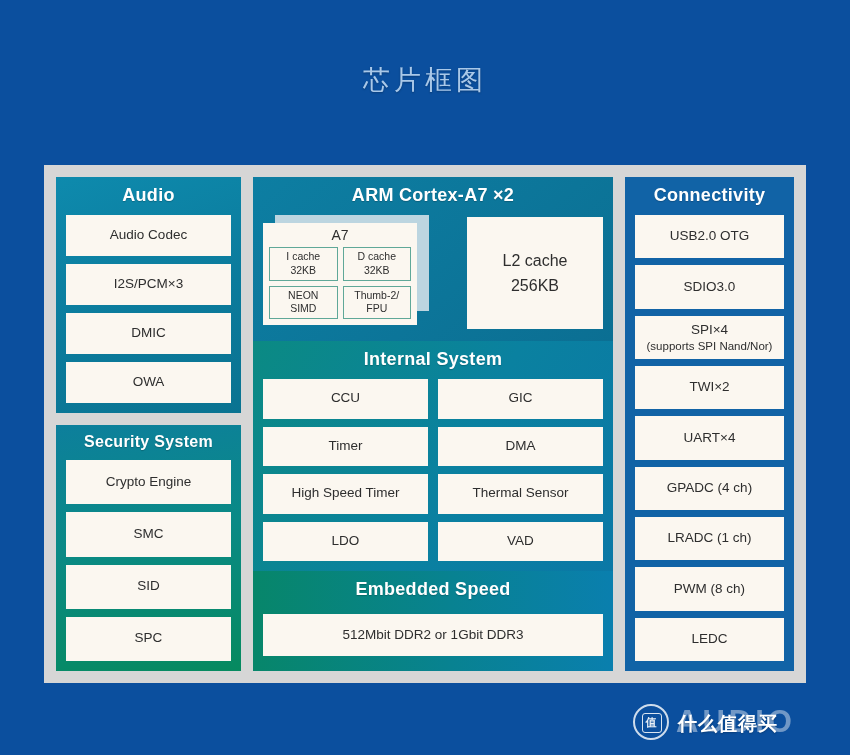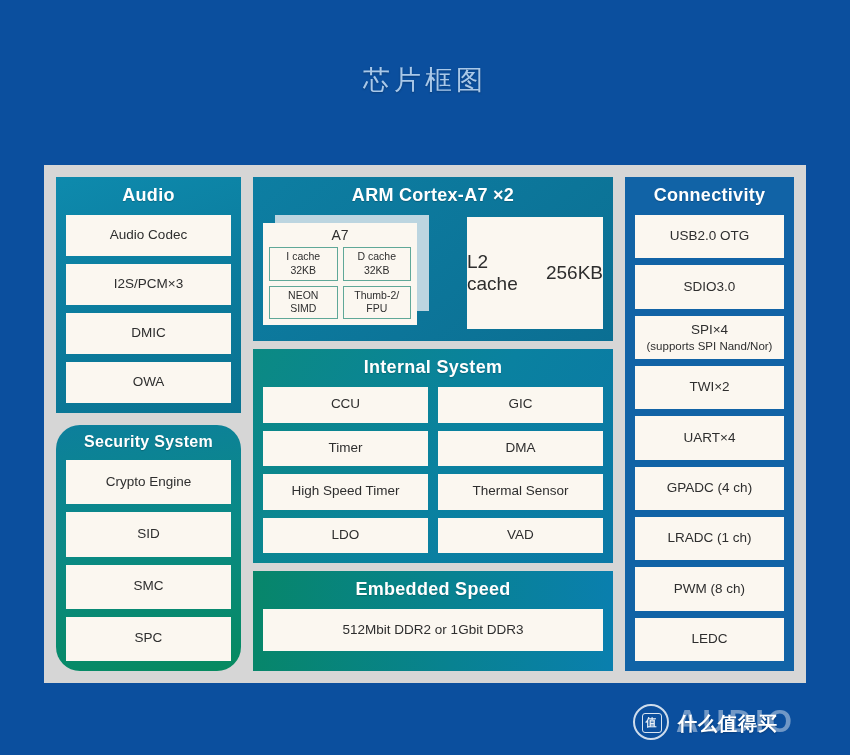--- a/index.html
+++ b/index.html
@@ -31,21 +31,21 @@
     top: 165px;
     width: 762px;
     height: 518px;
     background: #d6d6d6;
     display: flex;
     gap: 12px;
     padding: 12px;
   }
 
   .col-left   { width: 185px; display: flex; flex-direction: column; gap: 12px; }
-  .col-center { width: 360px; display: flex; flex-direction: column; gap: 8px; }
+  .col-center { width: 360px; display: flex; flex-direction: column; gap: 0; }
   .col-right  { width: 169px; display: flex; flex-direction: column; }
 
   
   .block {
     display: flex;
     flex-direction: column;
     padding: 8px 10px 10px 10px;
     color: #ffffff;
   }
   .block-title {
@@ -71,21 +71,21 @@
     text-align: center;
     flex: 1;
     min-height: 30px;
     line-height: 1.25;
     padding: 3px 4px;
   }
   .item .sub { font-size: 11.5px; }
 
   
   .audio     { background: linear-gradient(160deg, #0e8aad 0%, #0b7b9c 55%, #0a7391 100%); }
-  .security  { background: linear-gradient(170deg, #0d7f9c 0%, #0a8a86 45%, #068a5f 100%); border-radius: 24px; }
+  .security  { background: linear-gradient(170deg, #0d7f9c 0%, #0a8a86 45%, #068a5f 100%); }
   .arm       { background: linear-gradient(140deg, #0d7ea2 0%, #0c7599 60%, #0b6f93 100%); }
   .internal  { background: linear-gradient(120deg, #0b8a83 0%, #0a81a0 55%, #0b78a6 100%); }
   .memory    { background: linear-gradient(90deg, #07866a 0%, #088291 55%, #0a7fae 100%); }
   .connect   { background: #1163a6; }
 
   
   .arm-body { display: flex; gap: 12px; flex: 1; }
 
   .core-stack { position: relative; width: 192px; }
   .core-card-back {
@@ -125,39 +125,40 @@
     align-items: center;
     justify-content: center;
     line-height: 1.3;
     text-align: center;
   }
 
   .l2-cache {
     flex: 1;
     background: #fbf7f0;
     color: #2e2e2e;
-    font-size: 19px;
-    display: flex;
+    font-size: 16px;
+    display: flex;
+    flex-direction: column;
     align-items: center;
     justify-content: center;
     gap: 7px;
     margin-top: 2px;
     margin-bottom: 2px;
   }
 
   
   .grid2 {
     display: grid;
     grid-template-columns: 1fr 1fr;
     gap: 8px 10px;
     flex: 1;
   }
 
   
-  .memory .items { justify-content: flex-start; }
+  .memory .items { justify-content: center; }
   .mem-item { min-height: 38px; max-height: 42px; }
 
   
   .connect .items { gap: 7px; }
 
   
   .watermark {
     position: absolute;
     right: 14px;
     bottom: 12px;
@@ -228,22 +229,22 @@
         <div class="item">I2S/PCM×3</div>
         <div class="item">DMIC</div>
         <div class="item">OWA</div>
       </div>
     </div>
 
     <div class="block security" style="flex:1;">
       <div class="block-title small">Security System</div>
       <div class="items">
         <div class="item">Crypto Engine</div>
+        <div class="item">SMC</div>
         <div class="item">SID</div>
-        <div class="item">SMC</div>
         <div class="item">SPC</div>
       </div>
     </div>
 
   </div>
 
   <div class="col-center">
 
     <div class="block arm" style="flex:0 0 164px;">
       <div class="block-title">ARM Cortex-A7 ×2</div>

